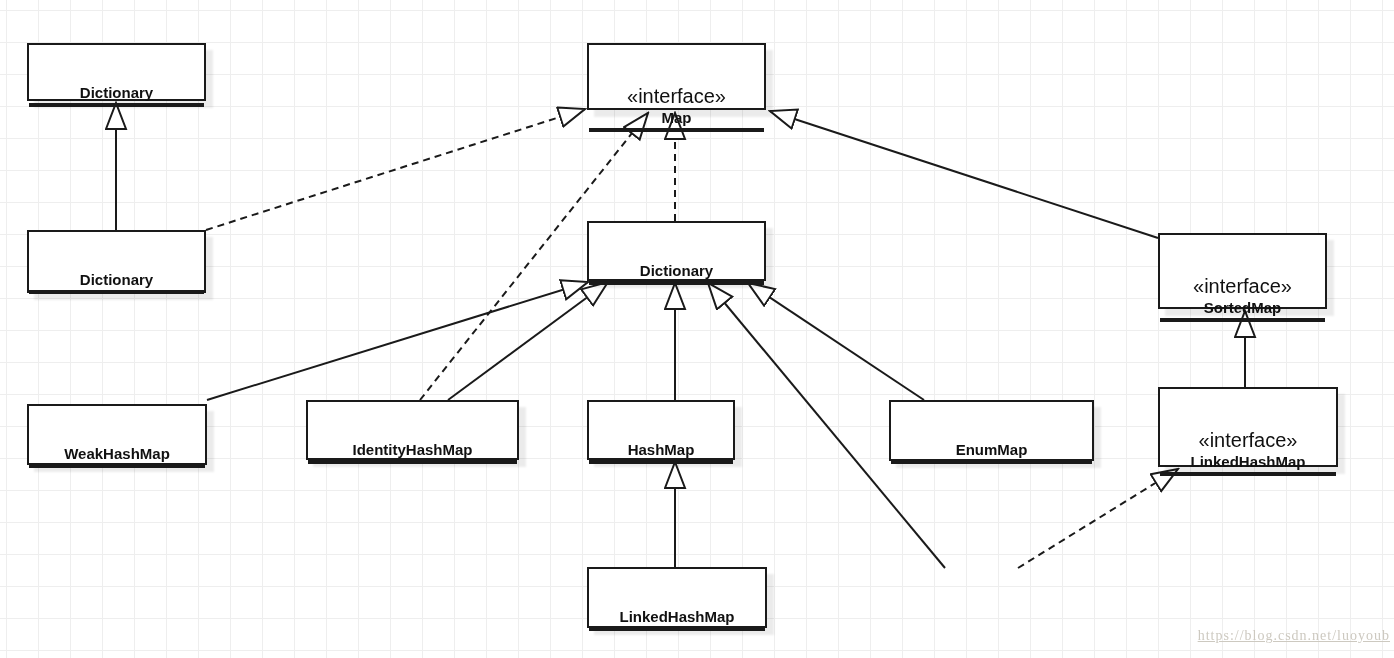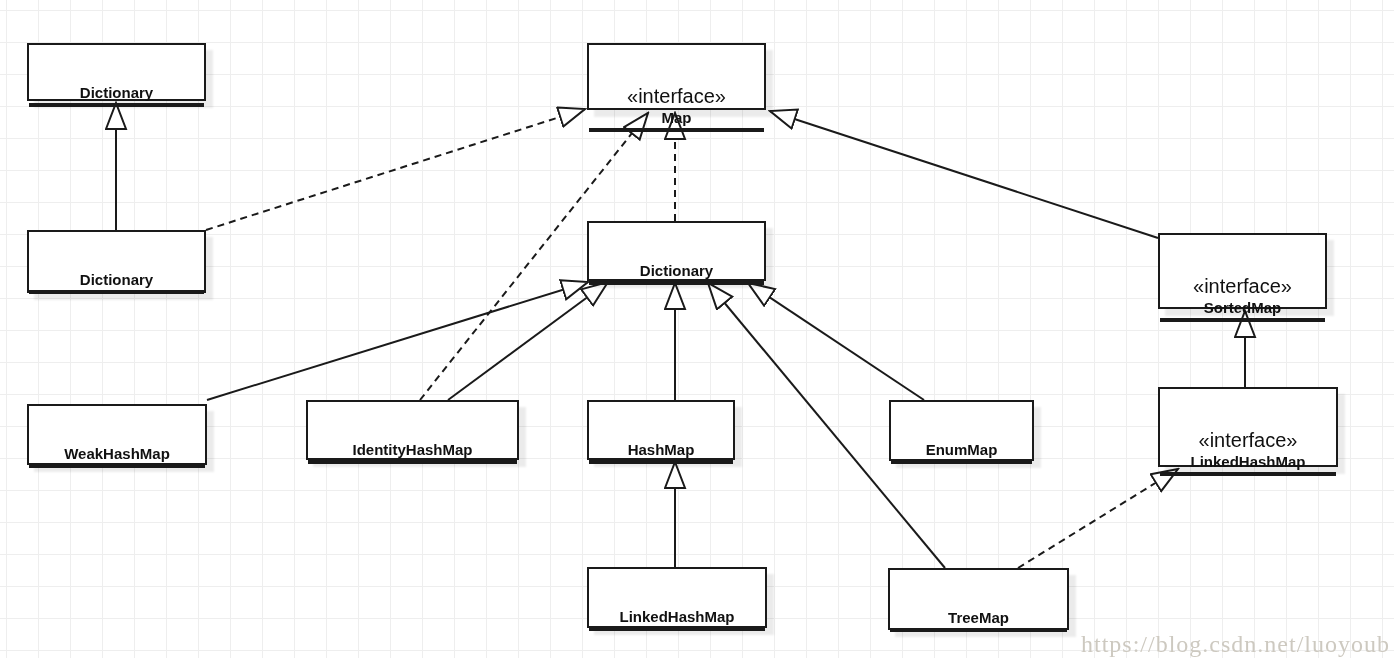--- a/index.html
+++ b/index.html
@@ -33,26 +33,27 @@
     line-height:1.25;
     margin-top:39px;
   }
   .node .title .name{font-weight:bold;font-size:15px;color:#111;}
   .node .title .stereo{font-weight:normal;font-size:20px;color:#111;}
   .node .row{box-sizing:border-box;border-top:2px solid #1a1a1a;background:#fff;}
   .row.h14{height:14px;} .row.h13{height:13px;} .row.h12{height:12px;}
   .row.h9{height:9px;} .row.h8{height:8px;}
   .watermark{
     position:absolute;
-    right:4px;bottom:0;
+    right:4px;bottom:14px;
     font-family:"Liberation Serif", serif;
-    font-size:24px;
+    font-size:14px;
     letter-spacing:1px;
     color:#cdc9c0;
     white-space:nowrap;
+    text-decoration:underline;
   }
 </style>
 </head>
 <body>
 
 <div class="canvas">
 
   <svg class="edges">
     <defs>
       <marker id="tri" markerUnits="userSpaceOnUse" markerWidth="29" markerHeight="24" refX="27" refY="11" orient="auto">
@@ -144,39 +145,32 @@
   </div>
 
   <div class="node" style="left:587px;top:400px;width:148px;height:60px">
     <div class="title">
       <span class="name">HashMap</span>
     </div>
     <div class="row h14"></div>
     <div class="row h12"></div>
   </div>
 
-  <div class="node" style="left:889px;top:400px;width:145px;height:61px">
+  <div class="node" style="left:889px;top:400px;width:205px;height:61px">
     <div class="title">
       <span class="name">EnumMap</span>
     </div>
     <div class="row h14"></div>
     <div class="row h13"></div>
   </div>
 
   <div class="node" style="left:587px;top:567px;width:180px;height:61px">
     <div class="title">
       <span class="name">LinkedHashMap</span>
     </div>
     <div class="row h14"></div>
     <div class="row h13"></div>
   </div>
 
-  <div class="node" style="left:888px;top:568px;width:181px;height:62px">
-    <div class="title">
-      <span class="name">TreeMap</span>
-    </div>
-    <div class="row h14"></div>
-    <div class="row h13"></div>
-  </div>
 
   <div class="watermark">https://blog.csdn.net/luoyoub</div>
 
 </div>
 
 </body></html>

